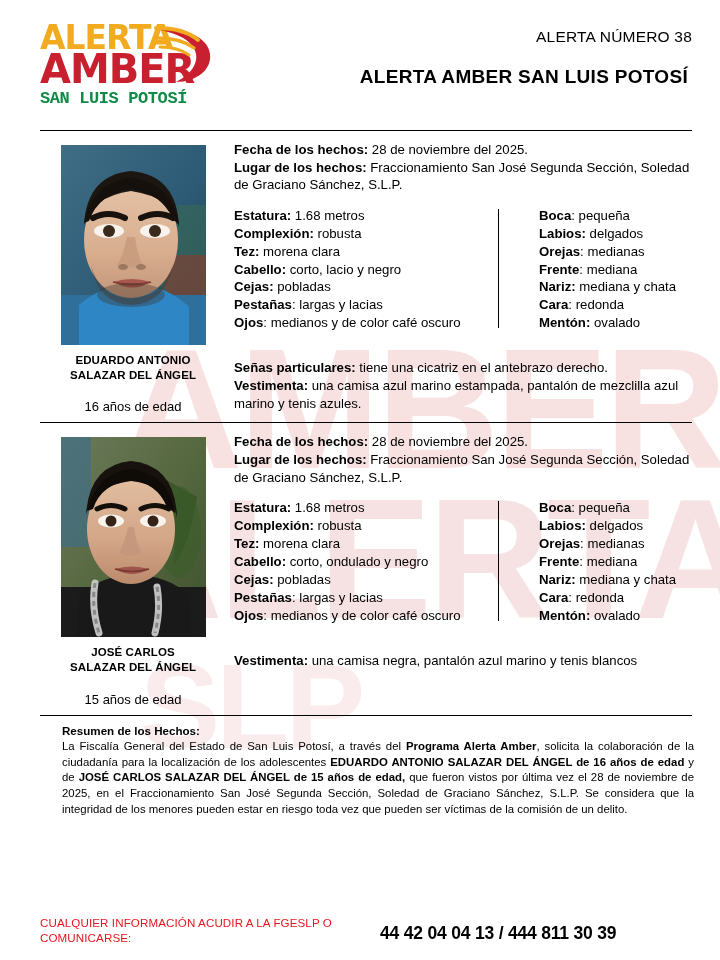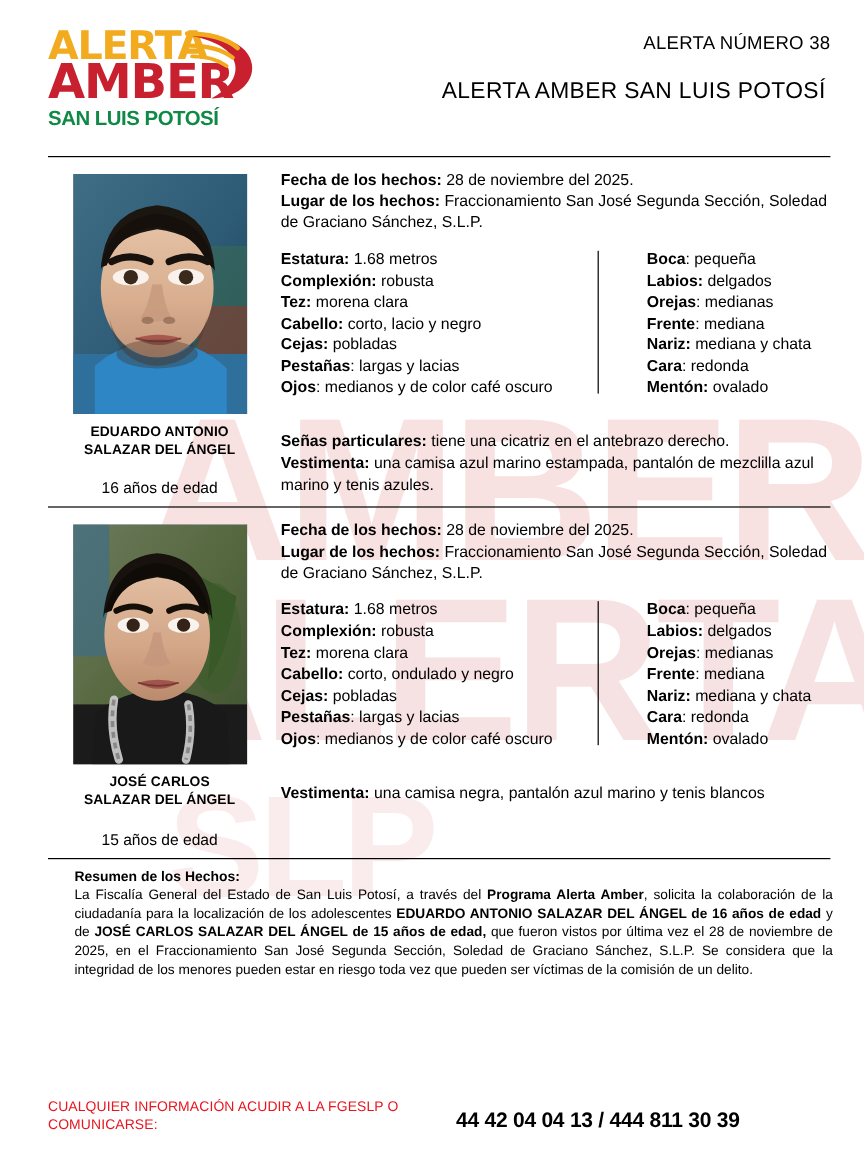--- a/index.html
+++ b/index.html
@@ -67,21 +67,21 @@
     font-family: "DejaVu Sans", sans-serif;
     font-weight: bold;
     font-size: 40px;
     color: #c8202e;
     letter-spacing: -1px;
     line-height: 0.92;
     display: block;
     margin-top: -2px;
   }
   .logo-slp {
-    font-family: Liberation Sans, sans-serif;
+    font-family: Liberation Mono, monospace;
     font-weight: bold;
     font-size: 17px;
     color: #0f8a46;
     letter-spacing: -0.4px;
     line-height: 1;
     display: block;
     margin-top: 2px;
   }
   #logo-swoosh {
     position: absolute;
@@ -93,21 +93,21 @@
     text-align: right;
     padding-top: 6px;
   }
   #alerta-numero {
     font-size: 15.5px;
     letter-spacing: 0.2px;
     margin-bottom: 20px;
   }
   #alerta-title {
     font-size: 19px;
-    font-weight: normal;
+    font-weight: bold;
     letter-spacing: 0.3px;
     padding-right: 4px;
   }
 
   hr.rule {
     border: 0;
     border-top: 1.3px solid #000;
     margin: 0 28px 0 40px;
   }
 

